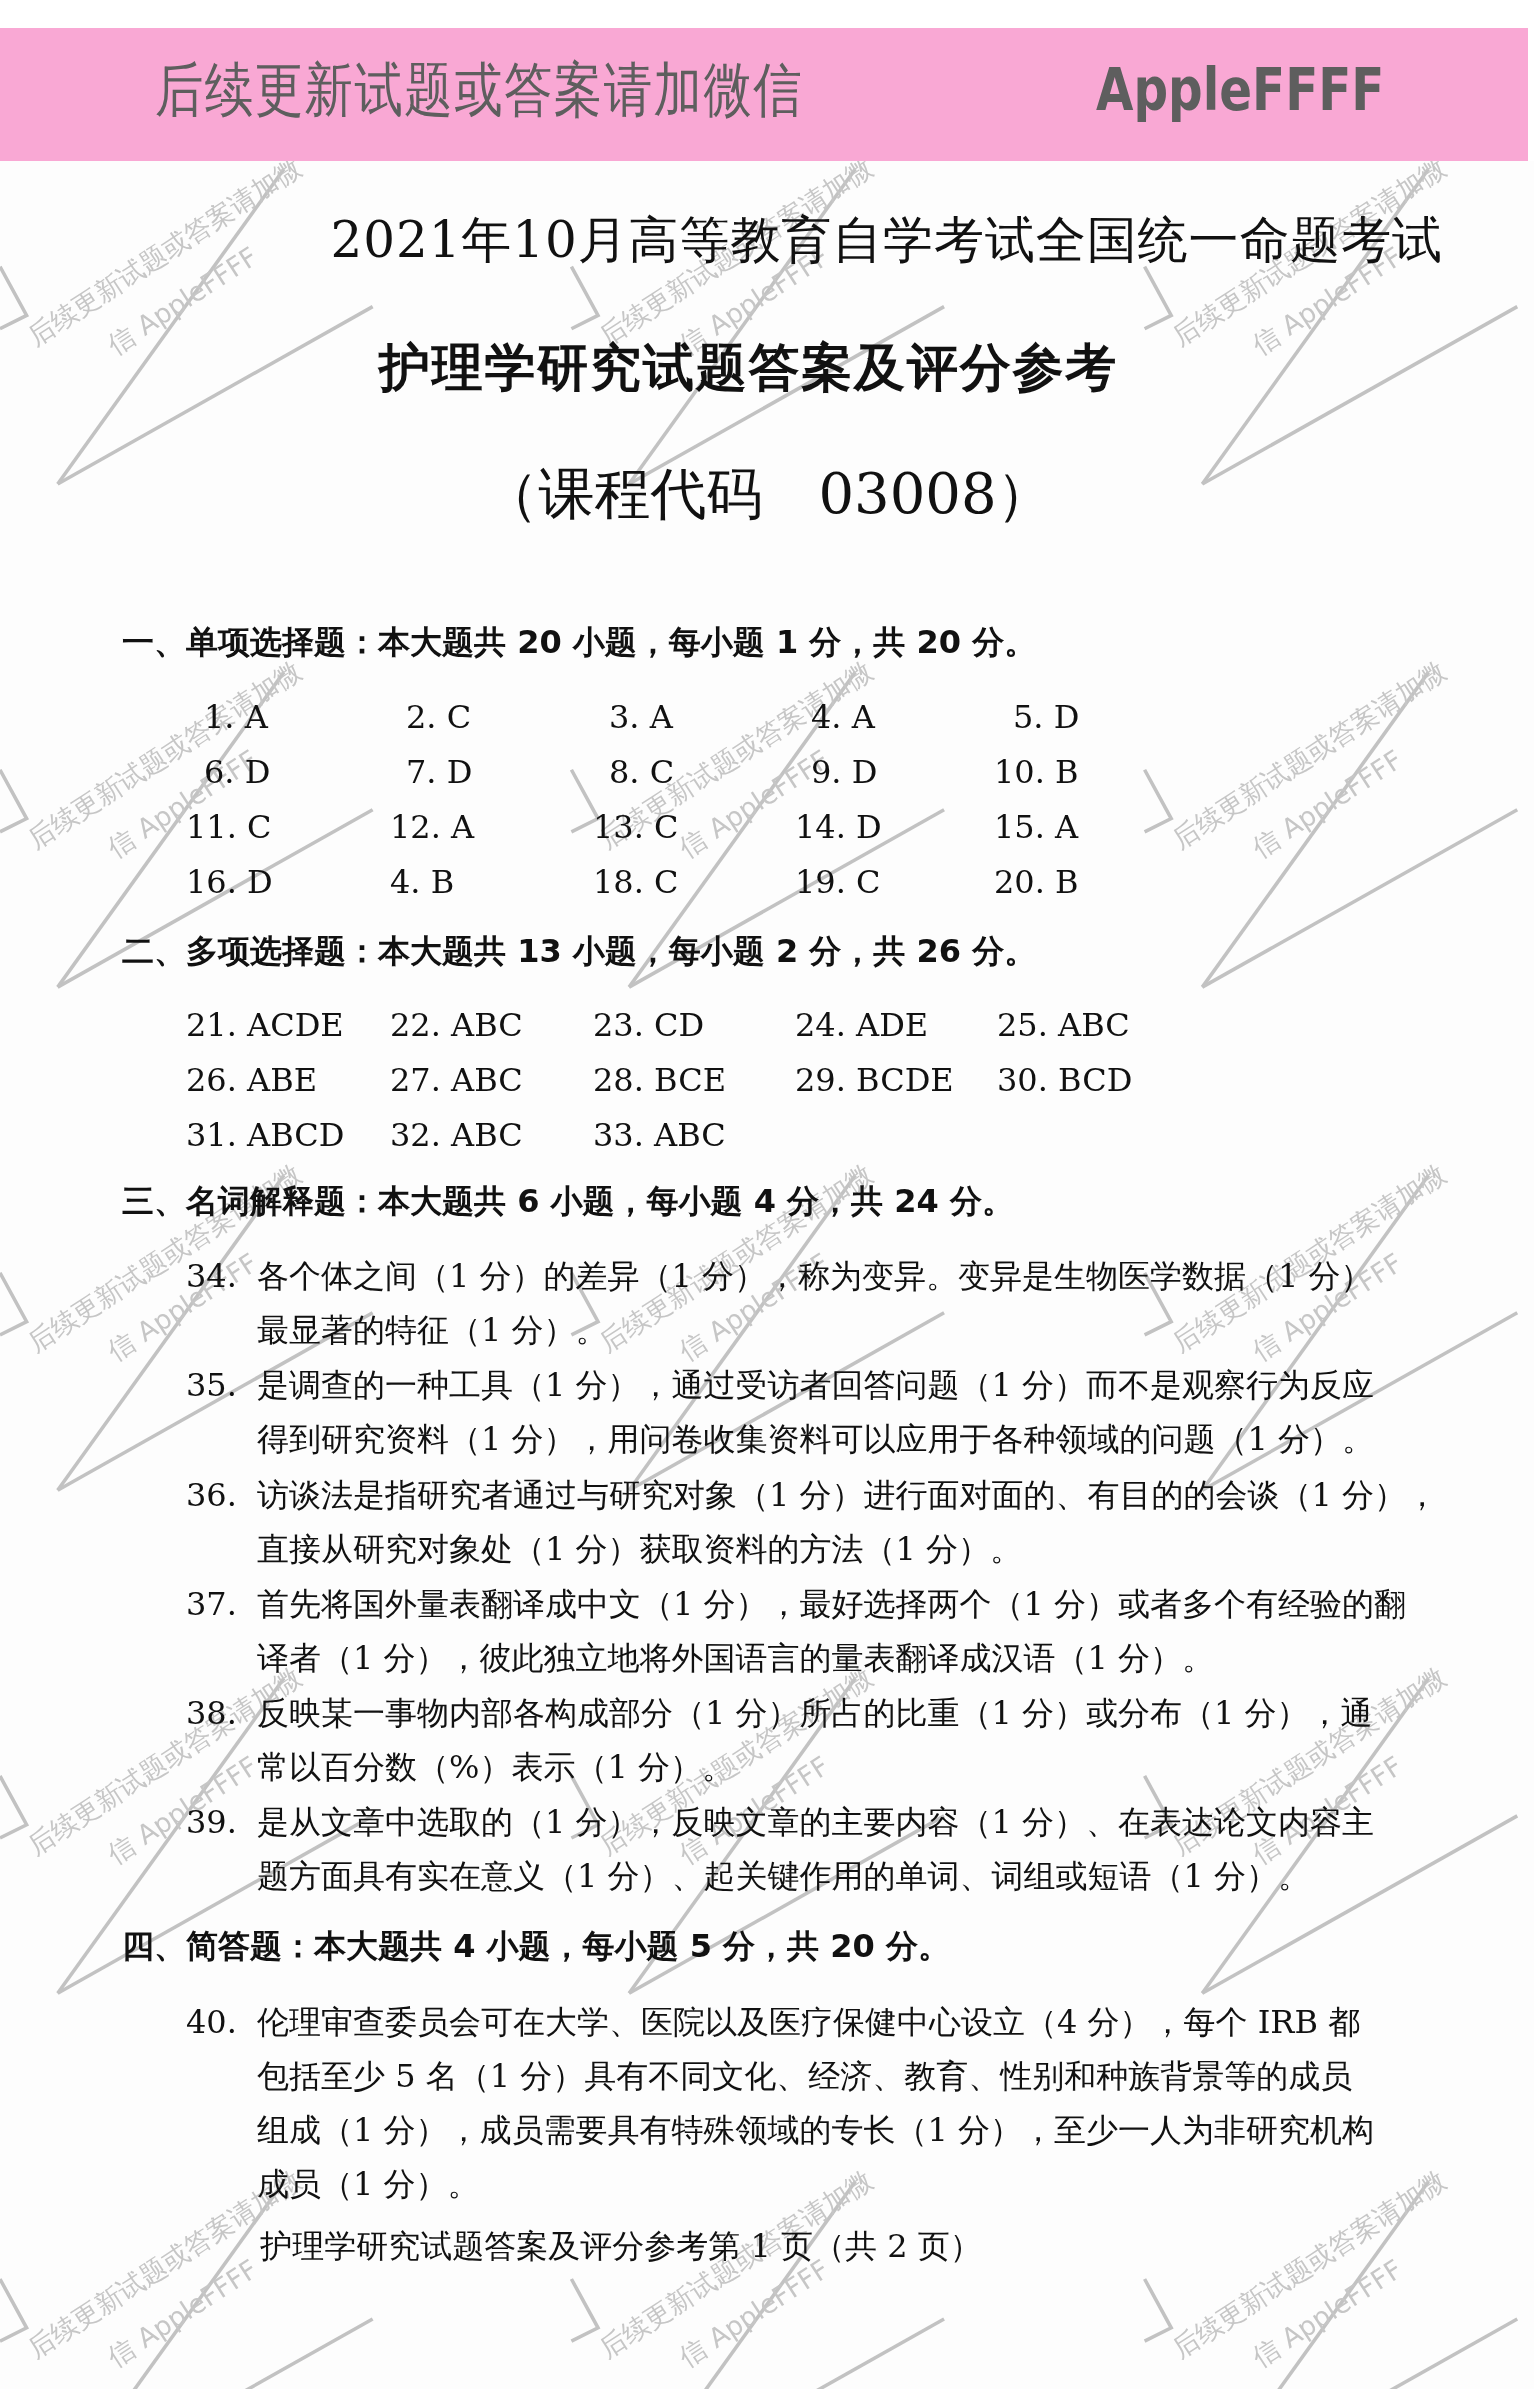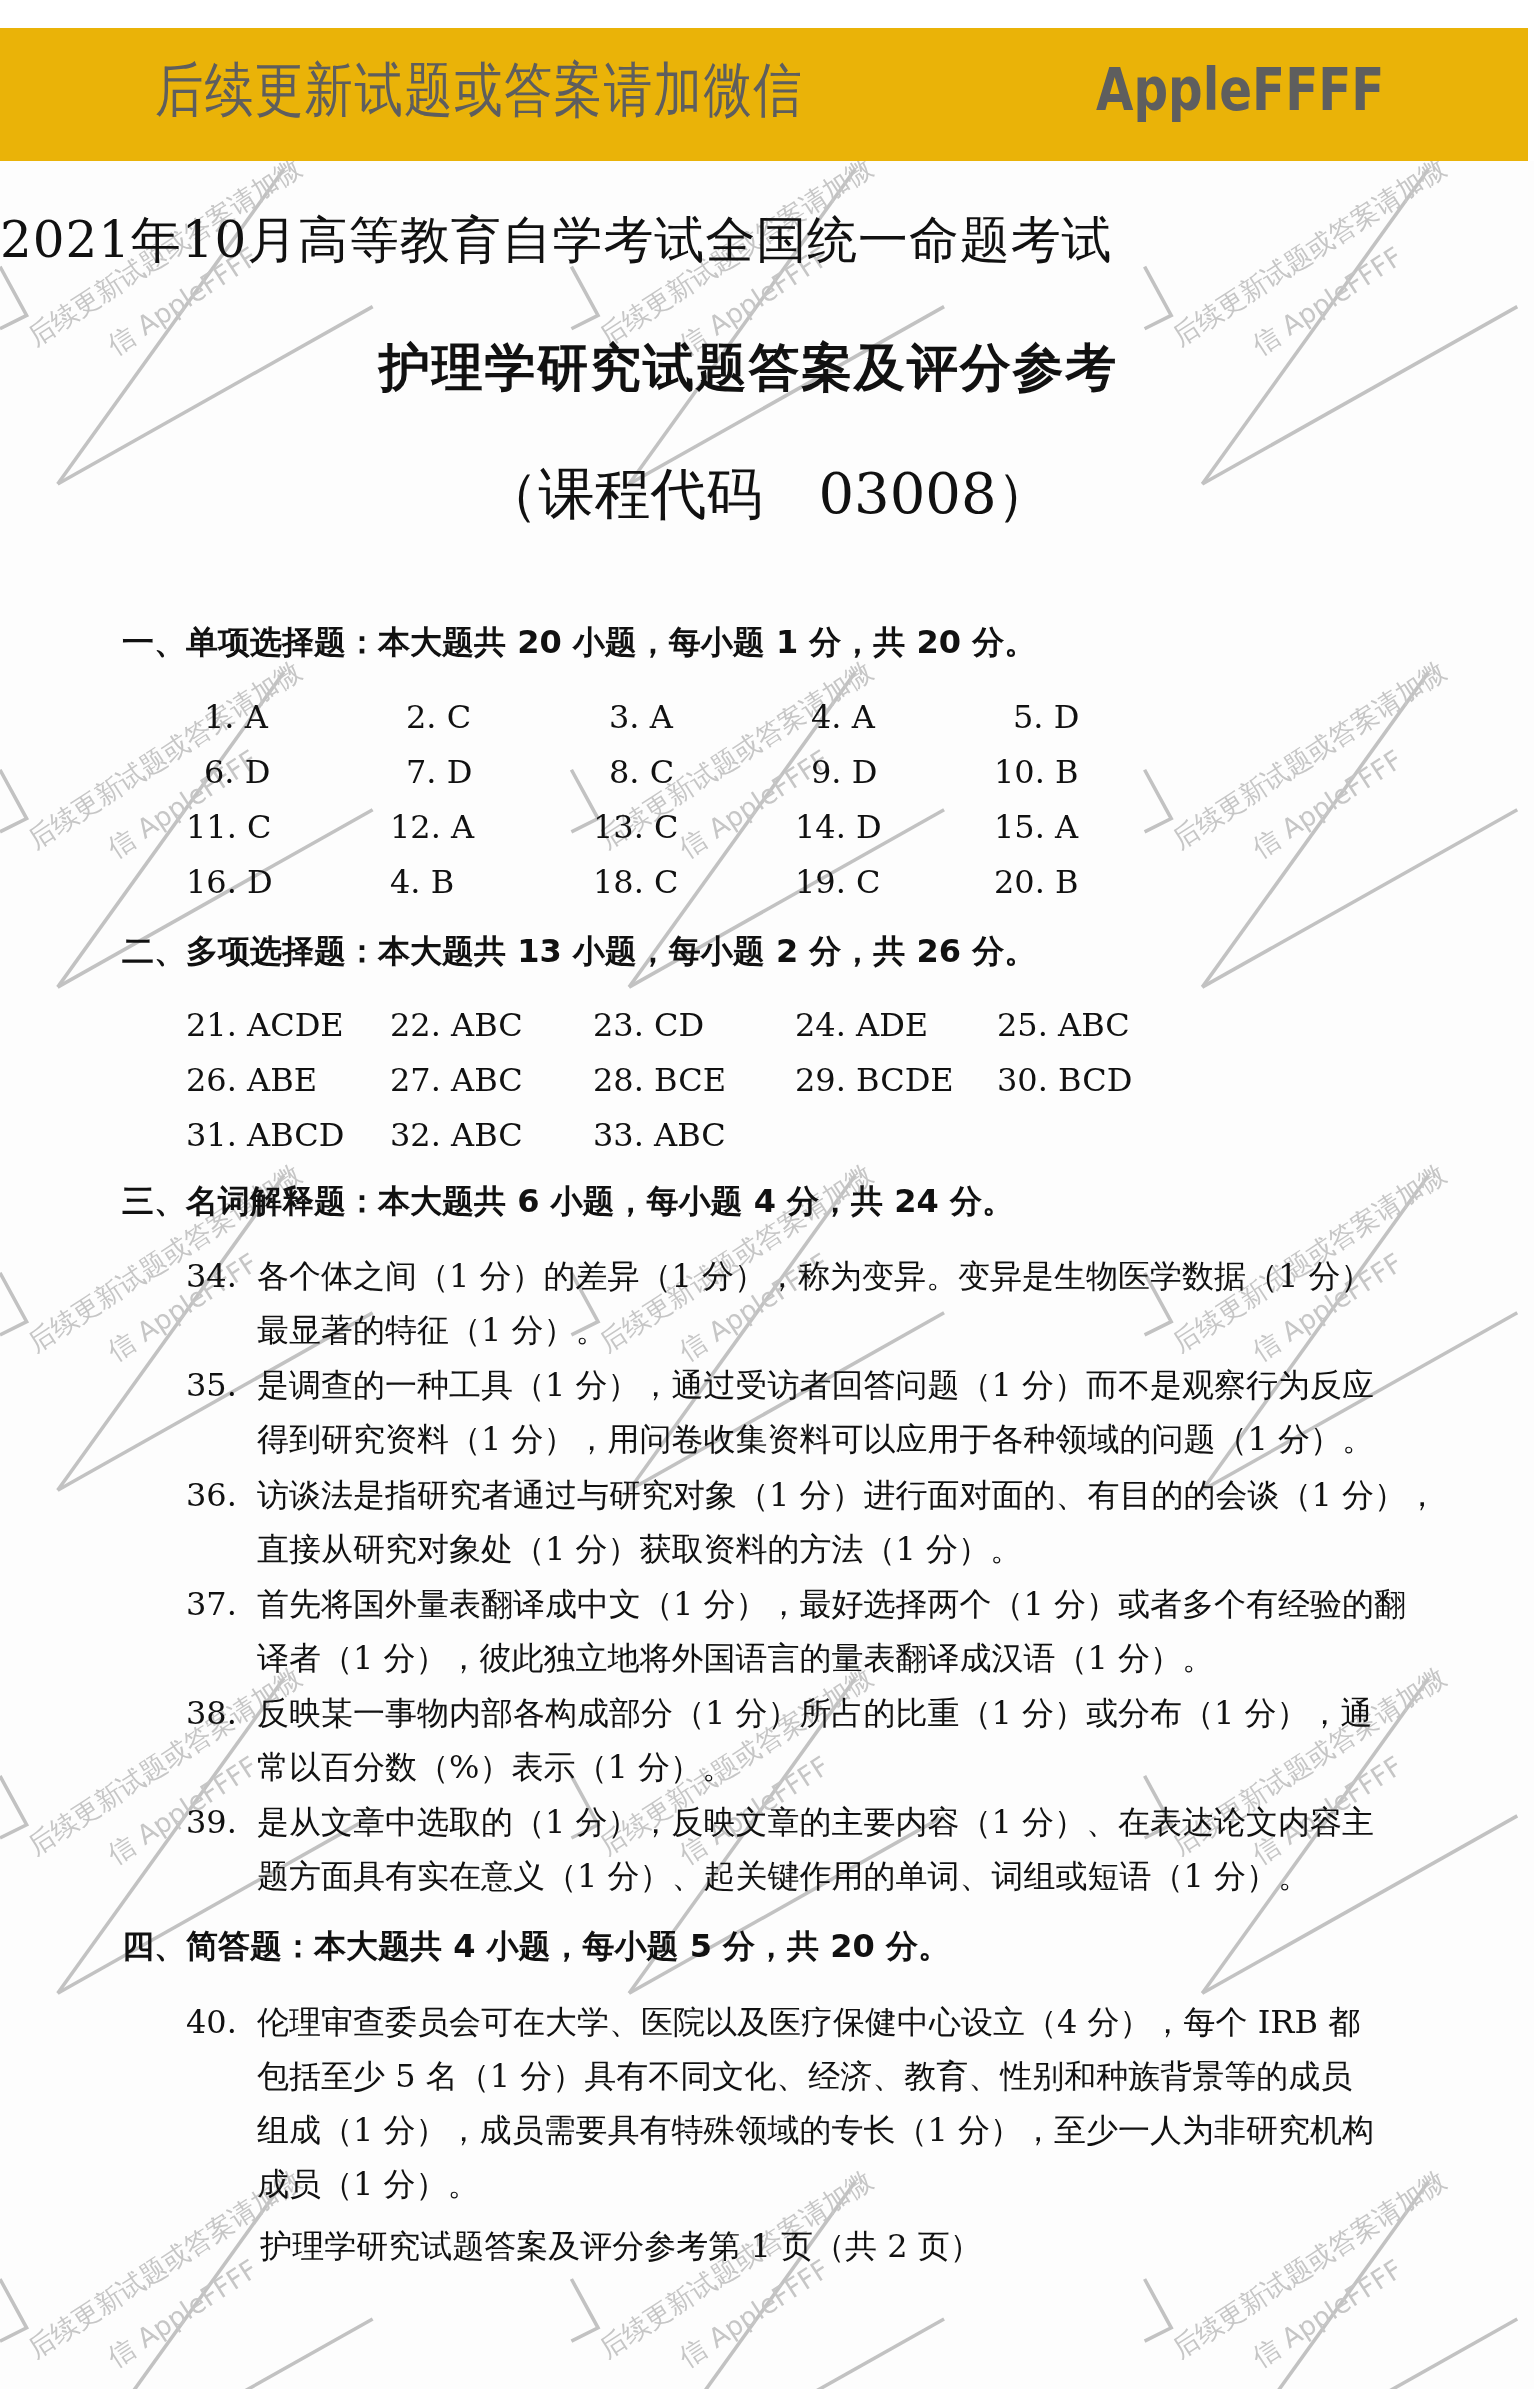--- a/index.html
+++ b/index.html
@@ -4,39 +4,39 @@
 <style>
   html, body { margin:0; padding:0; }
   body {
     width:1535px; height:2389px; position:relative; overflow:hidden;
     background:#ffffff;
     font-family:"DejaVu Serif","Liberation Serif",serif;
     color:#111;
   }
   .banner {
     position:absolute; left:0; top:27.5px; width:1528px; height:133px;
-    background:#eab308;
+    background:#f9a8d4;
   }
   .banner-text {
     position:absolute; left:155px; top:28px; height:67px; line-height:67px;
     font-family:"DejaVu Sans","Liberation Sans",sans-serif;
     font-size:59px; color:#5e5e5e; letter-spacing:1.8px; white-space:nowrap;
     transform:scaleX(0.82); transform-origin:left center;
   }
   .banner-brand {
     position:absolute; left:1096px; top:28px; height:67px; line-height:67px;
     font-family:"DejaVu Sans","Liberation Sans",sans-serif; font-weight:bold;
     font-size:59px; color:#5e5e5e; white-space:nowrap;
     transform:scaleX(0.82); transform-origin:left center;
   }
   .page { position:absolute; left:0; top:161px; width:1535px; height:2229px; background:#fdfdfd; }
   .wm-layer { position:absolute; inset:0; pointer-events:none; }
   .wm-layer svg { position:absolute; left:0; top:0; }
   .abs { position:absolute; white-space:nowrap; }
-  .t1 { left:0; width:1427px; text-align:left; top:207px; font-size:50px; letter-spacing:0.9px; }
+  .t1 { left:0; width:1427px; text-align:right; top:207px; font-size:50px; letter-spacing:0.9px;padding-left:16px; }
   .t2 { left:0; width:1497px; text-align:center; top:334px; font-size:51px; font-weight:bold; letter-spacing:1.8px; font-family:Liberation Serif, serif; }
   .t3 { left:0; width:1535px; text-align:center; top:457px; font-size:56px; }
   .sec-h { left:122px; font-size:32px; font-weight:bold; font-family:"DejaVu Sans","Liberation Sans",sans-serif; }
   .ans { font-size:32px; }
   .para { left:186px; font-size:32px; line-height:54px; }
   .para .num { display:inline-block; width:71px; }
   .para .cont { padding-left:71px; display:block; }
   .footer { left:0; width:1242px; text-align:center; top:2225px; font-size:32px; }
 </style>
 </head>

